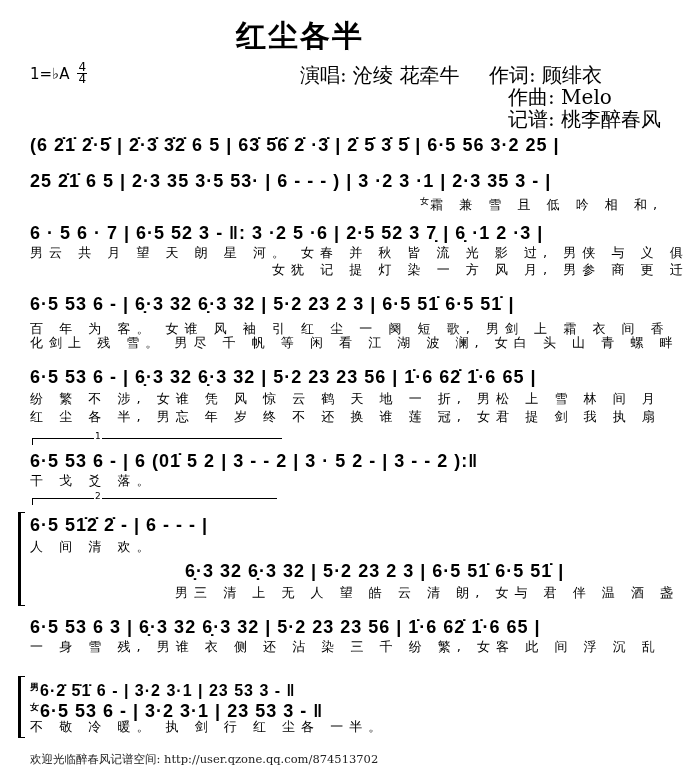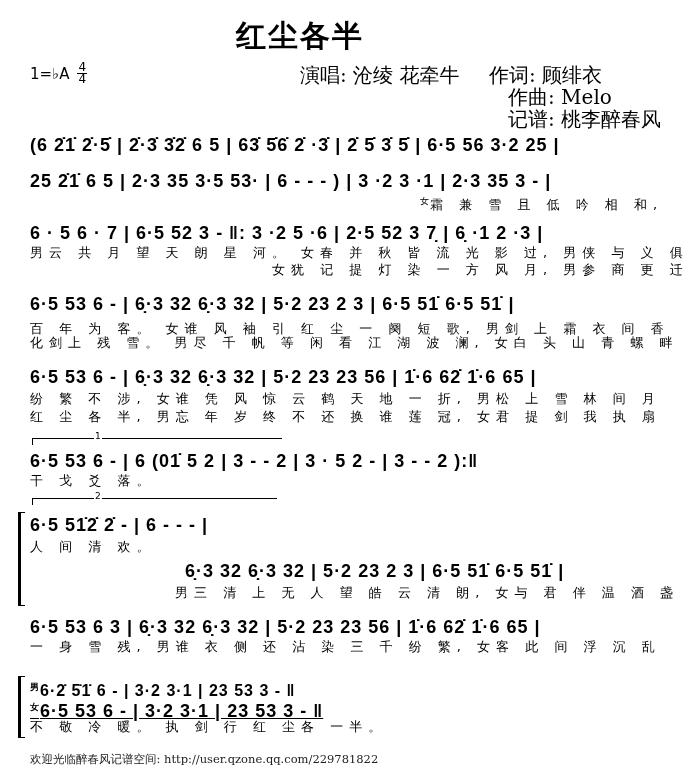--- a/index.html
+++ b/index.html
@@ -79,18 +79,18 @@
 <div class="row lyric" style="top:586px; left:175px;">男三 清 上 无 人 望  皓 云  清 朗, 女与 君  伴 温 酒  盏</div>
 
 <div class="row notes" style="top:616px;">6·5 53 6 3 | 6̣·3 32 6̣·3 32 | 5·2 23 23 56 | 1̇·6 62̇ 1̇·6 65 |</div>
 <div class="row lyric" style="top:640px;">一 身  雪 残, 男谁 衣  侧 还 沾  染 三 千  纷 繁, 女客 此  间 浮 沉  乱</div>
 
 <div class="brace" style="top:676px; height:60px;"></div>
 
 <div class="row notes small" style="top:676px;">
   <span class="role">男</span><span>6·2̇ 5̇1̇ 6 - | 3·2 3·1 | 23 53 3 - ‖</span>
 </div>
-<div class="row notes" style="top:696px;text-decoration:underline;">
+<div class="row notes" style="top:696px;">
   <span class="role">女</span><span>6·5 53 6 - | 3·2 3·1 | 23 53 3 - ‖</span>
 </div>
 <div class="row lyric" style="top:720px;">不 敬  冷 暖。  执 剑 行 红  尘各 一半。</div>
 
-<div class="footer">欢迎光临醉春风记谱空间: http://user.qzone.qq.com/229781822</div>
+<div class="footer">欢迎光临醉春风记谱空间: http://user.qzone.qq.com/874513702</div>
 
 </body></html>

